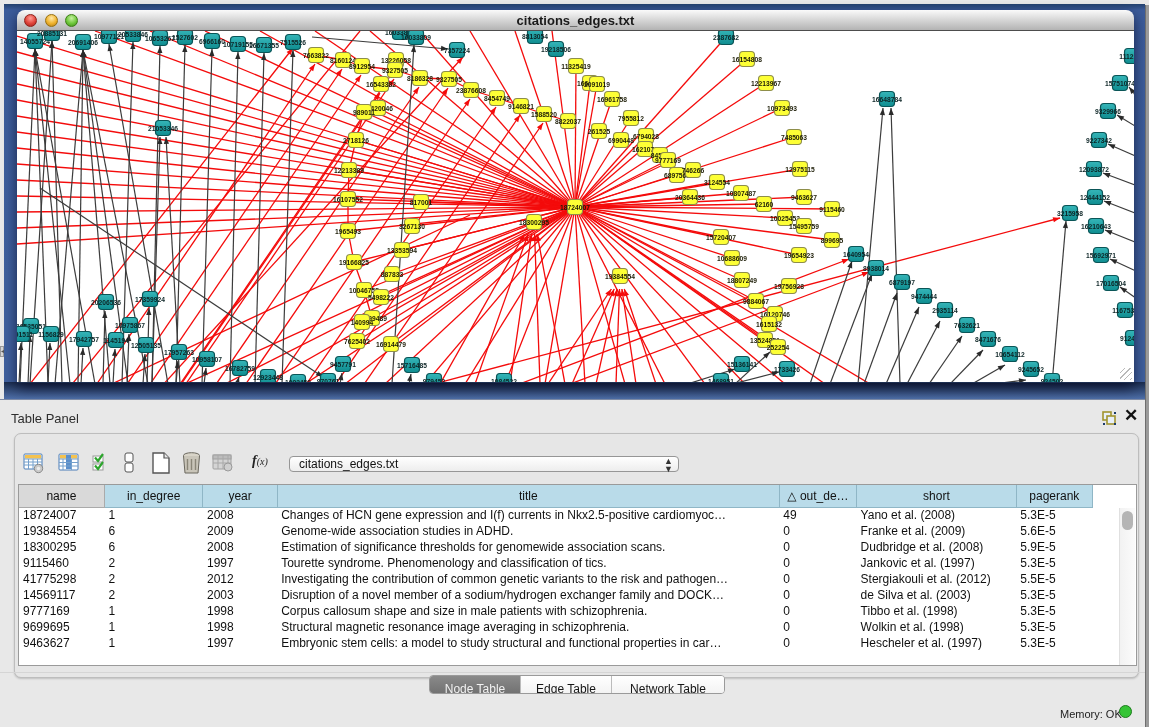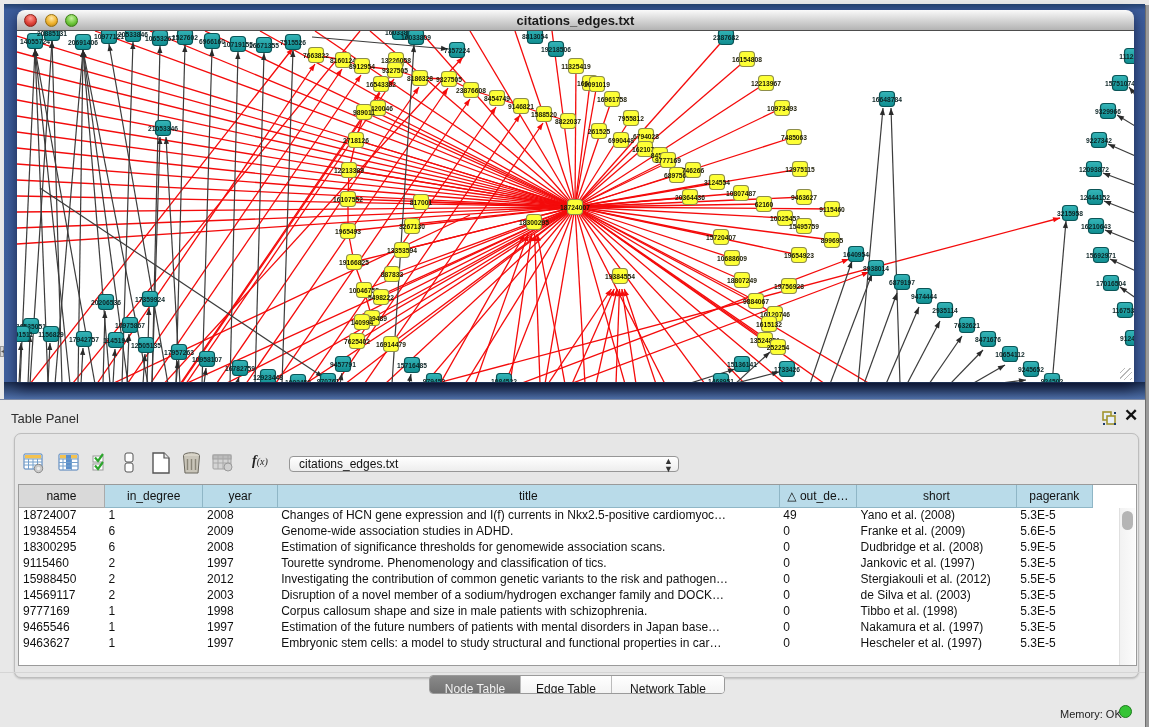--- a/index.html
+++ b/index.html
@@ -774,21 +774,21 @@
 <tr>
               <td class="c0">9115460</td>
               <td class="c1">2</td>
               <td class="c2">1997</td>
               <td class="c3">Tourette syndrome. Phenomenology and classification of tics.</td>
               <td class="c4">0</td>
               <td class="c5">Jankovic et al. (1997)</td>
               <td class="c6">5.3E-5</td>
             </tr>
 <tr>
-              <td class="c0">15988450</td>
+              <td class="c0">41775298</td>
               <td class="c1">2</td>
               <td class="c2">2012</td>
               <td class="c3">Investigating the contribution of common genetic variants to the risk and pathogen…</td>
               <td class="c4">0</td>
               <td class="c5">Stergiakouli et al. (2012)</td>
               <td class="c6">5.5E-5</td>
             </tr>
 <tr>
               <td class="c0">14569117</td>
               <td class="c1">2</td>
@@ -801,26 +801,26 @@
 <tr>
               <td class="c0">9777169</td>
               <td class="c1">1</td>
               <td class="c2">1998</td>
               <td class="c3">Corpus callosum shape and size in male patients with schizophrenia.</td>
               <td class="c4">0</td>
               <td class="c5">Tibbo et al. (1998)</td>
               <td class="c6">5.3E-5</td>
             </tr>
 <tr>
-              <td class="c0">9465546</td>
+              <td class="c0">9699695</td>
               <td class="c1">1</td>
-              <td class="c2">1997</td>
-              <td class="c3">Estimation of the future numbers of patients with mental disorders in Japan base…</td>
+              <td class="c2">1998</td>
+              <td class="c3">Structural magnetic resonance image averaging in schizophrenia.</td>
               <td class="c4">0</td>
-              <td class="c5">Nakamura et al. (1997)</td>
+              <td class="c5">Wolkin et al. (1998)</td>
               <td class="c6">5.3E-5</td>
             </tr>
 <tr>
               <td class="c0">9463627</td>
               <td class="c1">1</td>
               <td class="c2">1997</td>
               <td class="c3">Embryonic stem cells: a model to study structural and functional properties in car…</td>
               <td class="c4">0</td>
               <td class="c5">Hescheler et al. (1997)</td>
               <td class="c6">5.3E-5</td>

